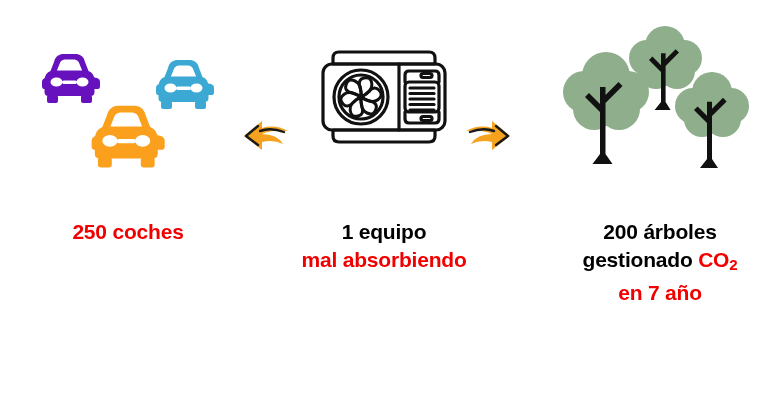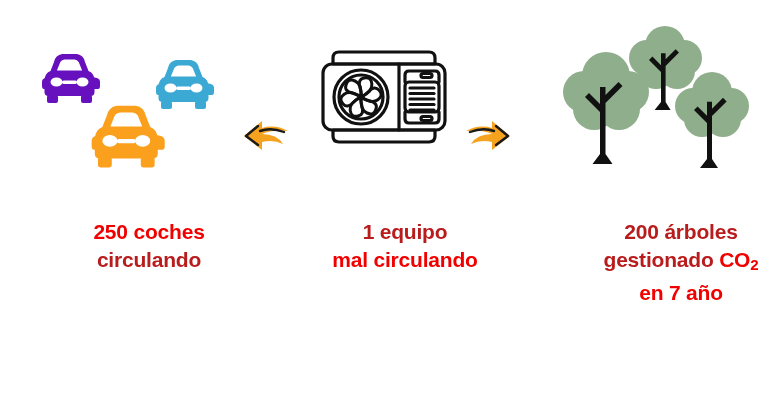--- a/index.html
+++ b/index.html
@@ -45,25 +45,24 @@
     left: 0;
     width: 100%;
     top: 218px;
     text-align: center;
     font-family: "Liberation Sans", sans-serif;
     font-weight: bold;
     font-size: 21px;
     line-height: 28px;
     letter-spacing: -0.2px;
     color: #1a1a1a;
-    padding-left: 21px;
   }
   .caption .line { display: block; white-space: nowrap; }
   .red { color: #f20000; }
-  .black { color: #b91c1c; }
+  .black { color: #000000; }
   .sub { font-size: 0.72em; vertical-align: -0.22em; }
 
   
   .arrow {
     position: absolute;
     top: 118px;
   }
   .arrow-left  { left: 228px; }
   .arrow-right { left: 462px; }
 </style>
@@ -109,21 +108,20 @@
           <ellipse cx="54.5" cy="42" rx="6" ry="4.6" fill="#ffffff"></ellipse>
           <rect x="34" y="40.5" width="15" height="3.4" rx="1.7" fill="#ffffff"></rect>
           <rect x="19" y="55" width="11" height="8" rx="2"></rect>
           <rect x="53" y="55" width="11" height="8" rx="2"></rect>
         </g>
       </svg>
     </div>
 
     <div class="caption">
       <span class="line red">250 coches</span>
-      <span class="line black">circulando</span>
     </div>
   </div>
 
   <div class="arrow arrow-left">
     <svg width="64" height="46" viewBox="0 0 64 46">
       <path d="M60 13 q-13 -7 -26 -3 l0 -7 l-18 15 l18 14 l0 -8 q11 -3 21 2 q-6 -10 -21 -10 q10 -5 26 -3 z" fill="#f5a21f"></path>
       <path d="M56 14 q-13 -5 -24 -1" stroke="#1a1a1a" stroke-width="2.4" fill="none" stroke-linecap="round"></path>
       <path d="M30 8 l-12 10 l12 9" stroke="#1a1a1a" stroke-width="2.4" fill="none" stroke-linecap="round" stroke-linejoin="round"></path>
     </svg>
   </div>
@@ -164,21 +162,21 @@
           <path d="M52 57 q1 -13 -6 -16 q-7 -3 -9 4 q-2 6 6 8 q6 1.6 9 4" transform="rotate(180 52 57)"></path>
           <path d="M52 57 q1 -13 -6 -16 q-7 -3 -9 4 q-2 6 6 8 q6 1.6 9 4" transform="rotate(240 52 57)"></path>
           <path d="M52 57 q1 -13 -6 -16 q-7 -3 -9 4 q-2 6 6 8 q6 1.6 9 4" transform="rotate(300 52 57)"></path>
           <circle cx="52" cy="57" r="3.4" fill="#111111" stroke="none"></circle>
         </g>
       </svg>
     </div>
 
     <div class="caption">
       <span class="line black">1 equipo</span>
-      <span class="line red">mal circulando</span>
+      <span class="line red">mal absorbiendo</span>
     </div>
   </div>
 
   <div class="arrow arrow-right">
     <svg width="64" height="46" viewBox="0 0 64 46">
       <path d="M4 13 q13 -7 26 -3 l0 -7 l18 15 l-18 14 l0 -8 q-11 -3 -21 2 q6 -10 21 -10 q-10 -5 -26 -3 z" fill="#f5a21f"></path>
       <path d="M8 14 q13 -5 24 -1" stroke="#1a1a1a" stroke-width="2.4" fill="none" stroke-linecap="round"></path>
       <path d="M34 8 l12 10 l-12 9" stroke="#1a1a1a" stroke-width="2.4" fill="none" stroke-linecap="round" stroke-linejoin="round"></path>
     </svg>
   </div>

